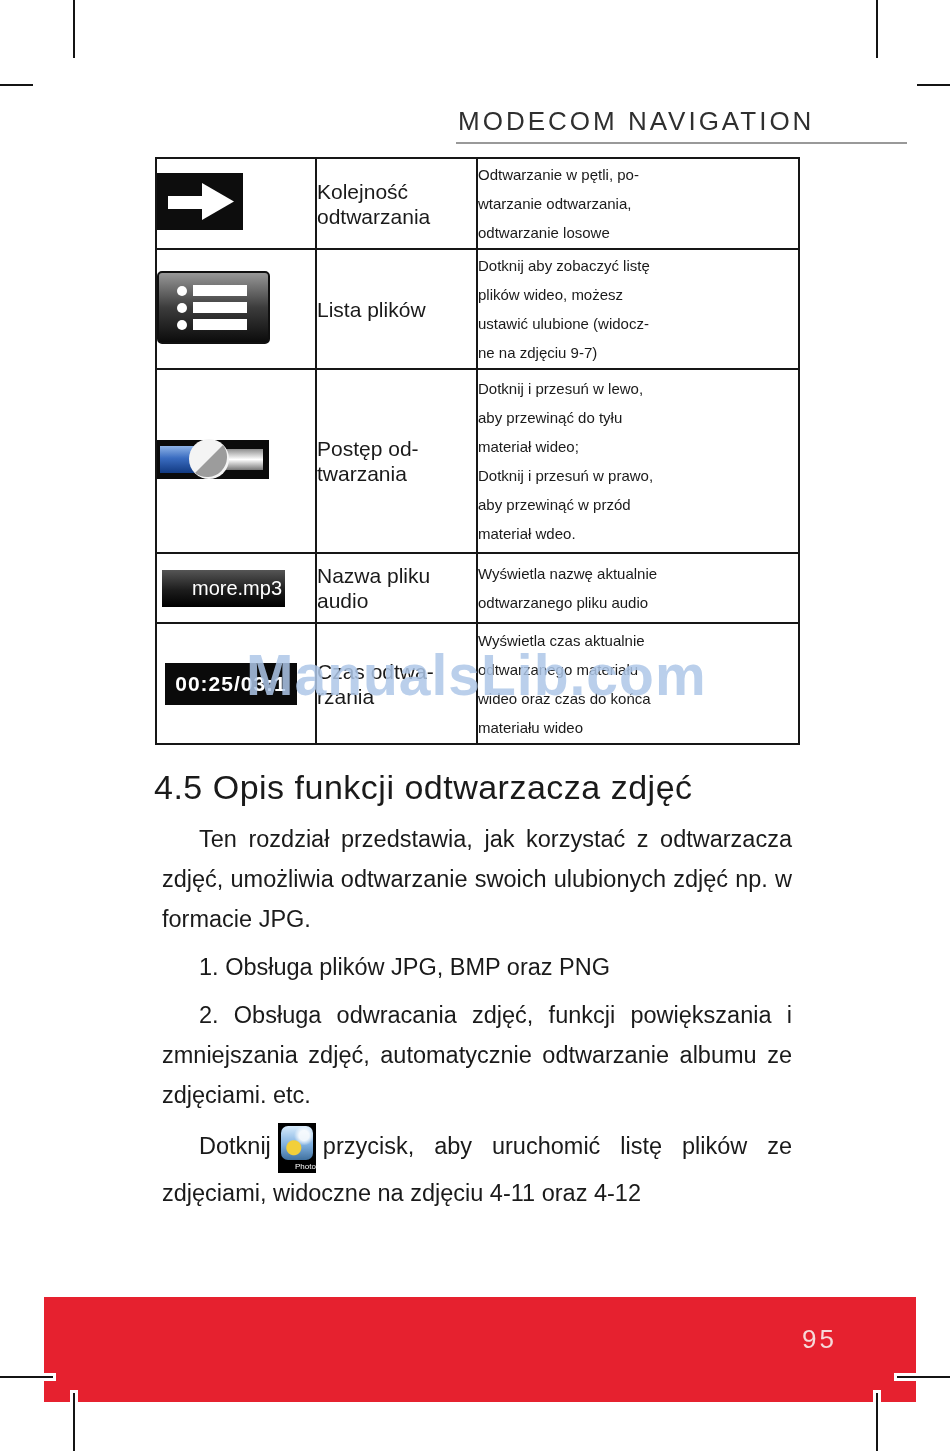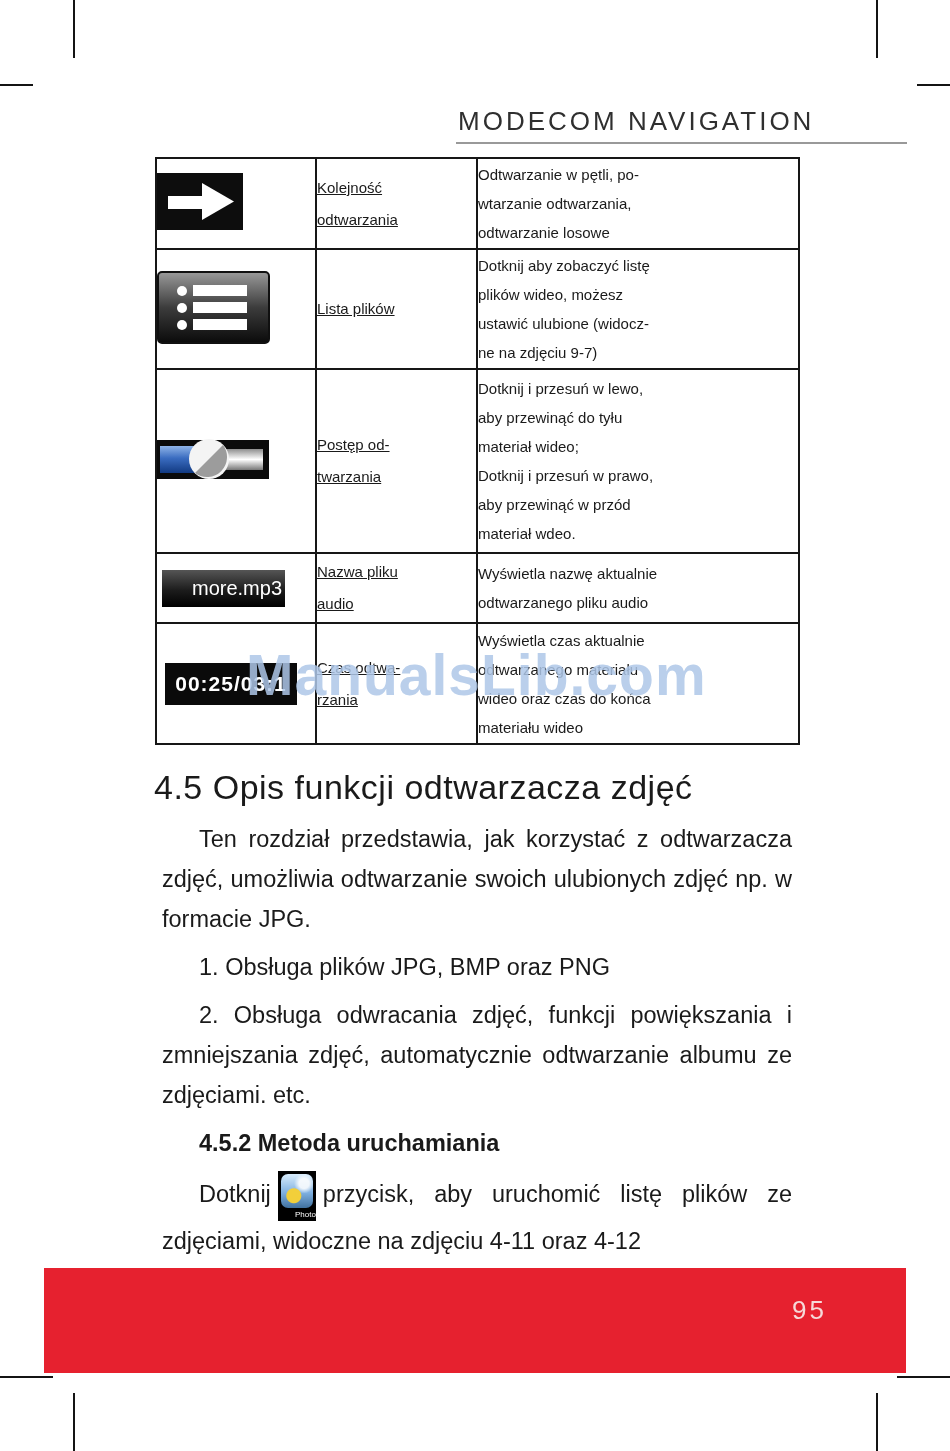--- a/index.html
+++ b/index.html
@@ -21,21 +21,21 @@
 
   
   .func-table {
     position:absolute; left:155px; top:157px;
     border-collapse:collapse; table-layout:fixed;
   }
   .func-table td { border:2px solid #161616; padding:0; vertical-align:middle; }
   .icon-cell { padding-left:8px; }
   .label-cell {
     padding-left:12px; padding-right:4px;
-    font-size:15px; line-height:32px; white-space:pre-line;text-decoration:underline;
+    font-size:21px; line-height:25px; white-space:pre-line;
   }
   .desc-cell {
     padding:4px 6px 4px 10px;
     font-size:15px; line-height:29px; white-space:pre-line;
   }
 
   .badge-audio {
     width:123px; height:37px; margin-left:5px;
     background:linear-gradient(180deg,#555 0%,#1c1c1c 55%,#000 100%);
     color:#fff; font-size:20px;
@@ -72,21 +72,21 @@
       radial-gradient(circle at 40% 64%, #f2cf3a 0 7px, rgba(0,0,0,0) 8px),
       radial-gradient(circle at 72% 28%, rgba(255,255,255,0.85) 0 5px, rgba(0,0,0,0) 10px),
       linear-gradient(180deg,#d8ecfc 0%,#7fb0e0 55%,#40719f 100%);
   }
   .photo-label {
     position:absolute; bottom:1px; left:0; right:0; text-align:right;
     color:#fff; font-size:8px; line-height:10px;
   }
 
   
-  .footer-bar { position:absolute; left:44px; top:1268px; width:862px; height:105px; background:#e6212f; z-index:2; }
+  .footer-bar { position:absolute; left:44px; top:1297px; width:862px; height:105px; background:#e6212f; z-index:2;padding-left:10px; }
   .page-number { position:absolute; right:79px; top:27px; font-size:26px; letter-spacing:3px; color:#f6d9d9; }
 </style>
 </head>
 <body>
 
 <div class="page">
 
   <div class="crop-mark" style="left:73px; top:0; width:2px; height:58px;"></div>
   <div class="crop-mark" style="left:876px; top:0; width:2px; height:58px;"></div>
   <div class="crop-mark" style="left:0; top:84px; width:33px; height:2px;"></div>
@@ -205,21 +205,20 @@
   </tbody>
     </table>
 
   <div class="watermark" style="color: rgb(174, 199, 232);">ManualsLib.com</div>
 
   <div class="content">
     <h1 class="section-title">4.5 Opis funkcji odtwarzacza zdjęć</h1>
     <p class="just">Ten rozdział przedstawia, jak korzystać z odtwarzacza zdjęć, umożliwia odtwarzanie swoich ulubionych zdjęć np. w formacie JPG.</p>
     <p>1. Obsługa plików JPG, BMP oraz PNG</p>
     <p class="just">2. Obsługa odwracania zdjęć, funkcji powiększania i zmniejszania zdjęć, automatycznie odtwarzanie albumu ze zdjęciami. etc.</p>
-    <p class="subhead">4.5.2 Metoda uruchamiania</p>
     <p class="just"><span>Dotknij</span><span class="photo-btn"><span class="photo-img"></span><span class="photo-label">Photo</span></span><span>przycisk, aby uruchomić listę plików ze zdjęciami, widoczne na zdjęciu 4-11 oraz 4-12</span></p>
   </div>
 
   <div class="footer-bar" style="background: rgb(230, 33, 47);">
     <span class="page-number">95</span>
   </div>
 
 </div>
 
 </body></html>

